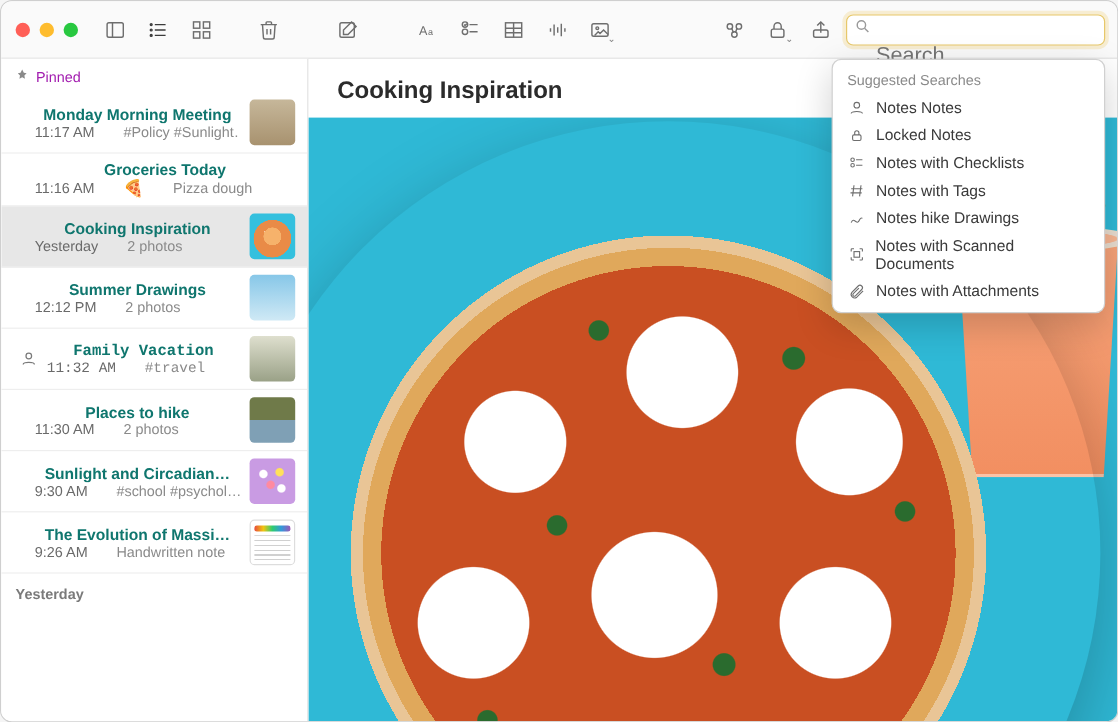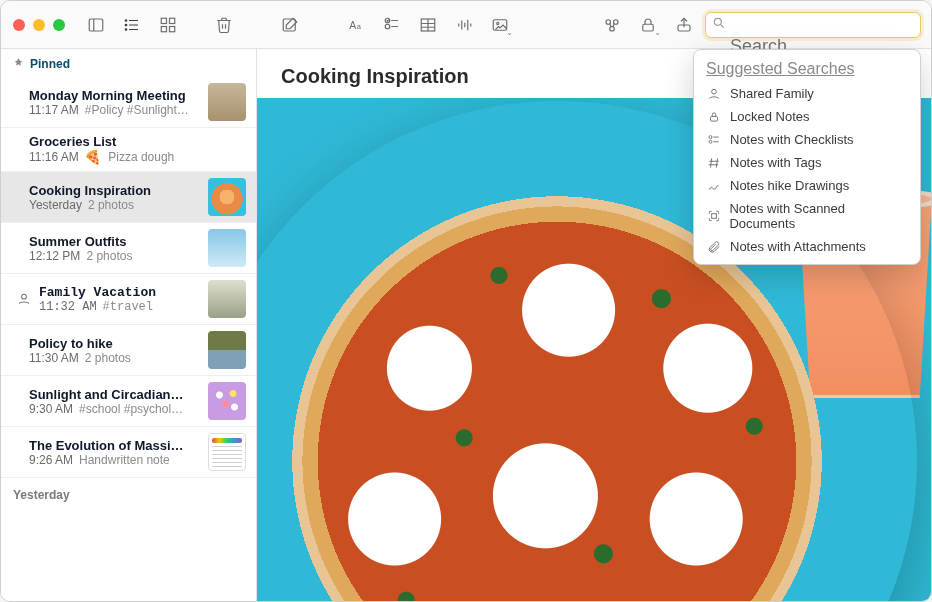--- a/index.html
+++ b/index.html
@@ -16,36 +16,36 @@
   .tbtn svg{width:18px;height:18px;stroke:currentColor;fill:none;stroke-width:1.6;}
   .tbtn .chev{position:absolute; right:2px; bottom:3px; font-size:8px; color:#8a8a8a;}
   .spacer{flex:1;}
   .searchwrap{position:relative;}
   .search{width:216px;height:26px;border:1px solid #e7c86a;border-radius:6px;background:#fff;display:flex;align-items:center;padding:0 6px;gap:4px;color:#9a9a9a;box-shadow:0 0 0 3px rgba(240,200,90,.25);}
   .search input{border:none;outline:none;font-size:18px;flex:1;background:transparent;color:#333;margin-top:44px;}
   .search svg{width:14px;height:14px;stroke:#9a9a9a;fill:none;stroke-width:2;}
 
   
   .suggest{position:absolute; top:48px; right:10px; width:228px; background:#fff; border:1px solid #d0d0d0; border-radius:8px; box-shadow:0 10px 30px rgba(0,0,0,.18); padding:6px 0 6px 0; z-index:50;}
-  .suggest .hdr{font-size:16px; color:#8a8a8a; padding:4px 12px 4px 12px;text-decoration:underline;}
+  .suggest .hdr{font-size:12px; color:#8a8a8a; padding:4px 12px 4px 12px;}
   .suggest .row{display:flex;align-items:center;gap:8px;padding:4px 12px;font-size:13px;color:#3a3a3a;cursor:pointer;}
   .suggest .row .ic{width:16px;display:flex;justify-content:center;color:#6e6e6e;}
   .suggest .row .ic svg{width:14px;height:14px;stroke:currentColor;fill:none;stroke-width:1.6;}
 
   
   .body{position:absolute;top:48px;left:0;right:0;bottom:0;display:flex;}
   .sidebar{width:256px;border-right:1px solid #e3e3e3;background:#fff;overflow:hidden;display:flex;flex-direction:column;}
-  .section-hdr{display:flex;gap:6px;padding:8px 12px 6px 12px;color:#0c4a6e;font-size:12px;font-weight:700;}
+  .section-hdr{display:flex;gap:6px;padding:8px 12px 6px 12px;color:#a21caf;font-size:12px;font-weight:400;}
   .section-hdr svg{width:11px;height:11px;fill:#8a8a8a;}
   .section-plain{padding:10px 12px 4px 12px;color:#7a7a7a;font-size:12px;font-weight:600;}
   .note{display:flex;align-items:center;gap:8px;padding:6px 10px 6px 16px;border-bottom:1px solid #eee;cursor:pointer;}
   .note .txt{flex:1;min-width:0;padding-left:12px;}
   .note.shared .txt{padding-left:0;font-family:Liberation Mono, monospace;}
-  .note .title{font-size:13px;font-weight:700;color:#0f172a;white-space:nowrap;overflow:hidden;text-overflow:ellipsis;}
-  .note .meta{font-size:12px;color:#8a8a8a;display:flex;gap:6px;align-items:center;white-space:nowrap;overflow:hidden;text-overflow:ellipsis;text-align:center;}
+  .note .title{font-size:13px;font-weight:700;color:#0f766e;white-space:nowrap;overflow:hidden;text-overflow:ellipsis;text-align:center;}
+  .note .meta{font-size:12px;color:#8a8a8a;display:flex;gap:24px;align-items:center;white-space:nowrap;overflow:hidden;text-overflow:ellipsis;text-align:center;}
   .note .meta .time{color:#6a6a6a;}
   .note .thumb{width:38px;height:38px;border-radius:4px;flex:0 0 auto;background:#ddd;}
   .note.selected{background:#e7e7e7;}
   .shareicon{width:14px;height:14px;flex:0 0 auto;}
   .shareicon svg{width:14px;height:14px;stroke:#7a7a7a;fill:none;stroke-width:1.8;}
   .pizza-emoji{font-size:14px;}
 
   
   .thumb.meeting{background:linear-gradient(#c6b79a,#a8926f);}
   .thumb.cooking{background:radial-gradient(circle at 50% 55%, #e98b47 0 55%, #34c0de 56% 100%);position:relative;}
@@ -235,21 +235,21 @@
 
   <div class="suggest">
     <div class="hdr">Suggested Searches</div>
     <div class="row">
       <span class="ic">
           <svg viewBox="0 0 24 24">
             <circle cx="12" cy="8" r="4"></circle>
             <path d="M4 20c0-4 16-4 16 0"></path>
           </svg>
         </span>
-      <span>Shared Family</span>
+      <span>Notes Notes</span>
     </div>
     <div class="row">
       <span class="ic">
           <svg viewBox="0 0 24 24">
             <rect x="6" y="11" width="12" height="8" rx="2"></rect>
             <path d="M9 11V8a3 3 0 0 1 6 0v3"></path>
           </svg>
         </span>
       <span>Locked Notes</span>
     </div>
@@ -319,21 +319,21 @@
           <div class="meta">
               <span class="time">11:17 AM</span>
               <span>#Policy #Sunlight…</span>
             </div>
         </div>
         <div class="thumb meeting"></div>
       </div>
 
       <div class="note">
         <div class="txt">
-          <div class="title">Groceries List</div>
+          <div class="title">Groceries Today</div>
           <div class="meta">
               <span class="time">11:16 AM</span>
               <span class="pizza-emoji">🍕</span>
               <span>Pizza dough</span>
             </div>
         </div>
       </div>
 
       <div class="note selected">
         <div class="txt">
@@ -342,21 +342,21 @@
               <span class="time">Yesterday</span>
               <span>2 photos</span>
             </div>
         </div>
         <div class="thumb cooking"></div>
       </div>
 
 
       <div class="note">
         <div class="txt">
-          <div class="title">Summer Outfits</div>
+          <div class="title">Summer Drawings</div>
           <div class="meta">
               <span class="time">12:12 PM</span>
               <span>2 photos</span>
             </div>
         </div>
         <div class="thumb summer"></div>
       </div>
 
       <div class="note shared">
         <span class="shareicon"><svg viewBox="0 0 24 24">
@@ -368,21 +368,21 @@
           <div class="meta">
               <span class="time">11:32 AM</span>
               <span>#travel</span>
             </div>
         </div>
         <div class="thumb family"></div>
       </div>
 
       <div class="note">
         <div class="txt">
-          <div class="title">Policy to hike</div>
+          <div class="title">Places to hike</div>
           <div class="meta">
               <span class="time">11:30 AM</span>
               <span>2 photos</span>
             </div>
         </div>
         <div class="thumb hike"></div>
       </div>
 
       <div class="note">
         <div class="txt">

